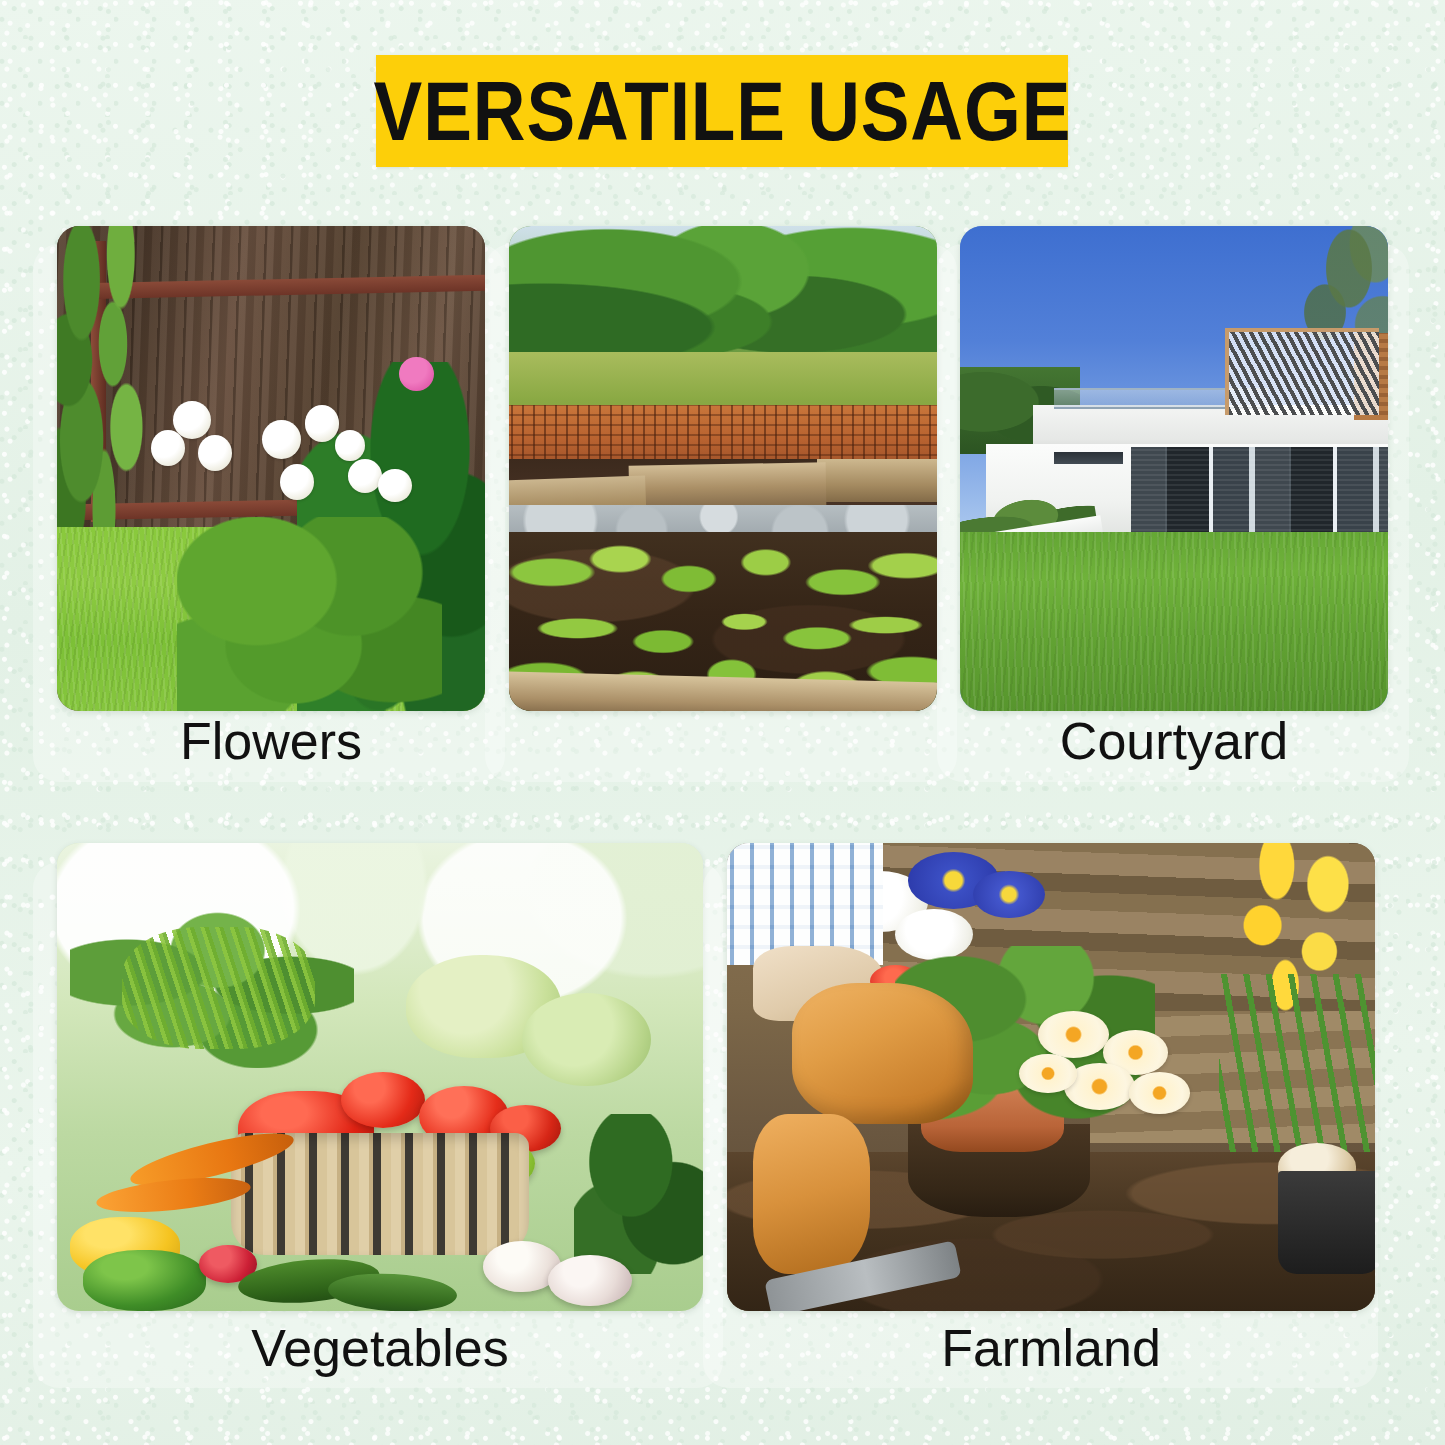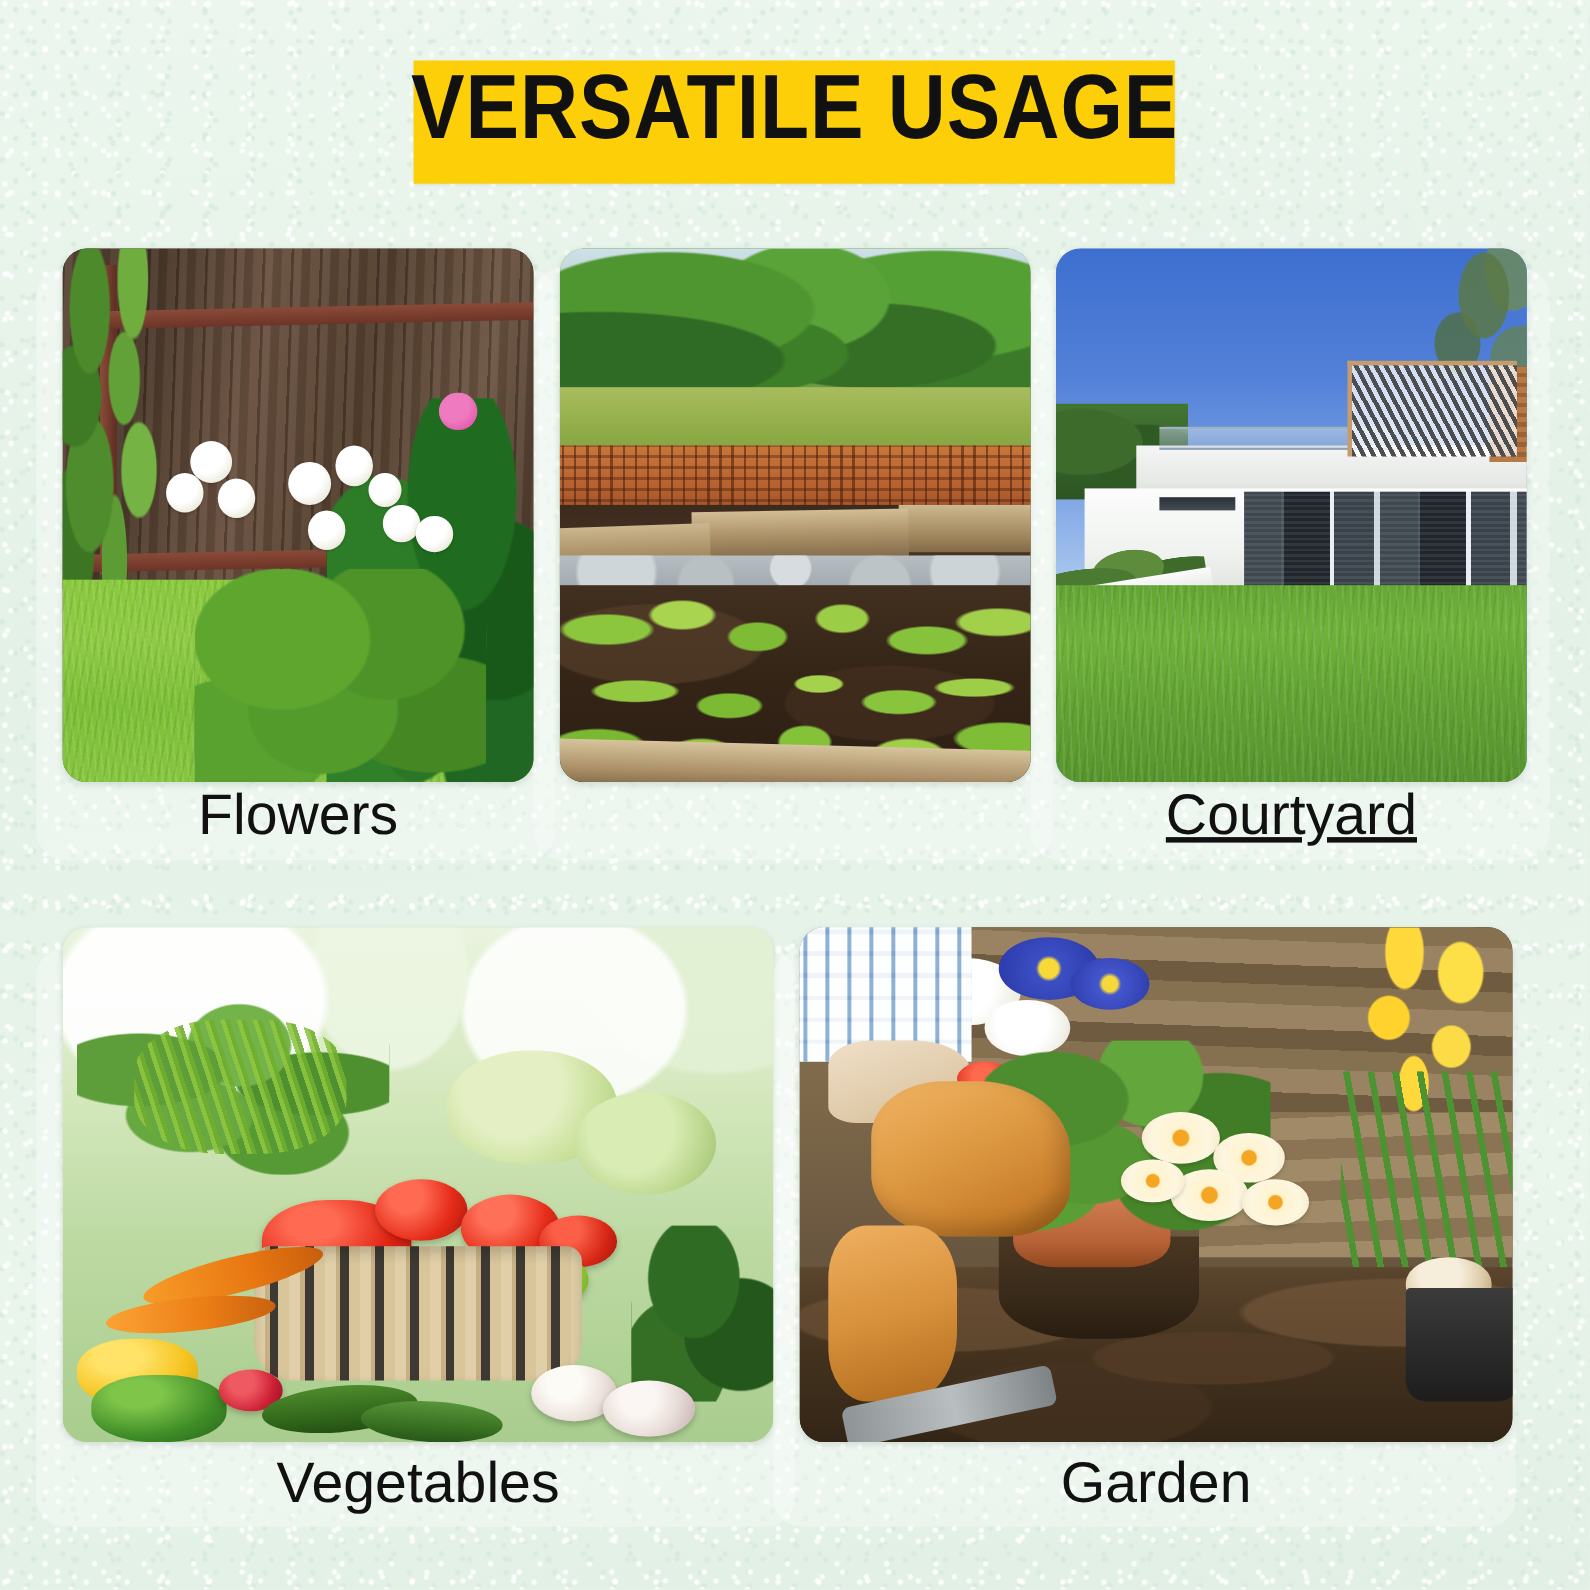--- a/index.html
+++ b/index.html
@@ -43,20 +43,21 @@
 
   
   #banner {
     position: absolute;
     left: 376px;
     top: 55px;
     width: 692px;
     height: 112px;
     background: #fdcf09;
     display: flex;
+    align-items: center;
     justify-content: center;
     box-shadow: 0 1px 3px rgba(0,0,0,.08);
   }
   #banner-text {
     font-family: "Liberation Sans Narrow", "Liberation Sans", sans-serif;
     font-weight: bold;
     font-size: 83px;
     letter-spacing: 1px;
     color: #111111;
     line-height: 1;
@@ -649,21 +650,21 @@
     <div class="l mainwall"></div>
     <div class="l darkpanels"></div>
     <div class="l panel-lines"></div>
     <div class="l slotwin"></div>
     <div class="l shrubs"></div>
     <div class="l planter"></div>
     <div class="l lawn"></div>
     <div class="l lawn-tex"></div>
   </div>
 
-  <div class="label" style="left:960px; top:715px; width:428px;text-decoration:underline;">Courtyard</div>
+  <div class="label" style="left:960px; top:715px; width:428px;">Courtyard</div>
 
   <div class="card" style="left:33px; top:862px; width:690px; height:526px;">
   </div>
 
   <div class="photo" id="ph-veg" style="left:57px; top:843px; width:646px; height:468px;">
     <div class="l bg"></div>
     <div class="l greens-top"></div>
     <div class="l scallion"></div>
     <div class="l cabbage"></div>
     <div class="l cabbage2"></div>
@@ -713,15 +714,15 @@
     <div class="prim p1"></div>
     <div class="prim p2"></div>
     <div class="prim p3"></div>
     <div class="prim p4"></div>
     <div class="prim p5"></div>
     <div class="l glove"></div>
     <div class="l glove2"></div>
     <div class="l trowel"></div>
   </div>
 
-  <div class="label" style="left:727px; top:1322px; width:648px;">Garden</div>
+  <div class="label" style="left:727px; top:1322px; width:648px;">Farmland</div>
 
 </div>
 
 </body></html>

